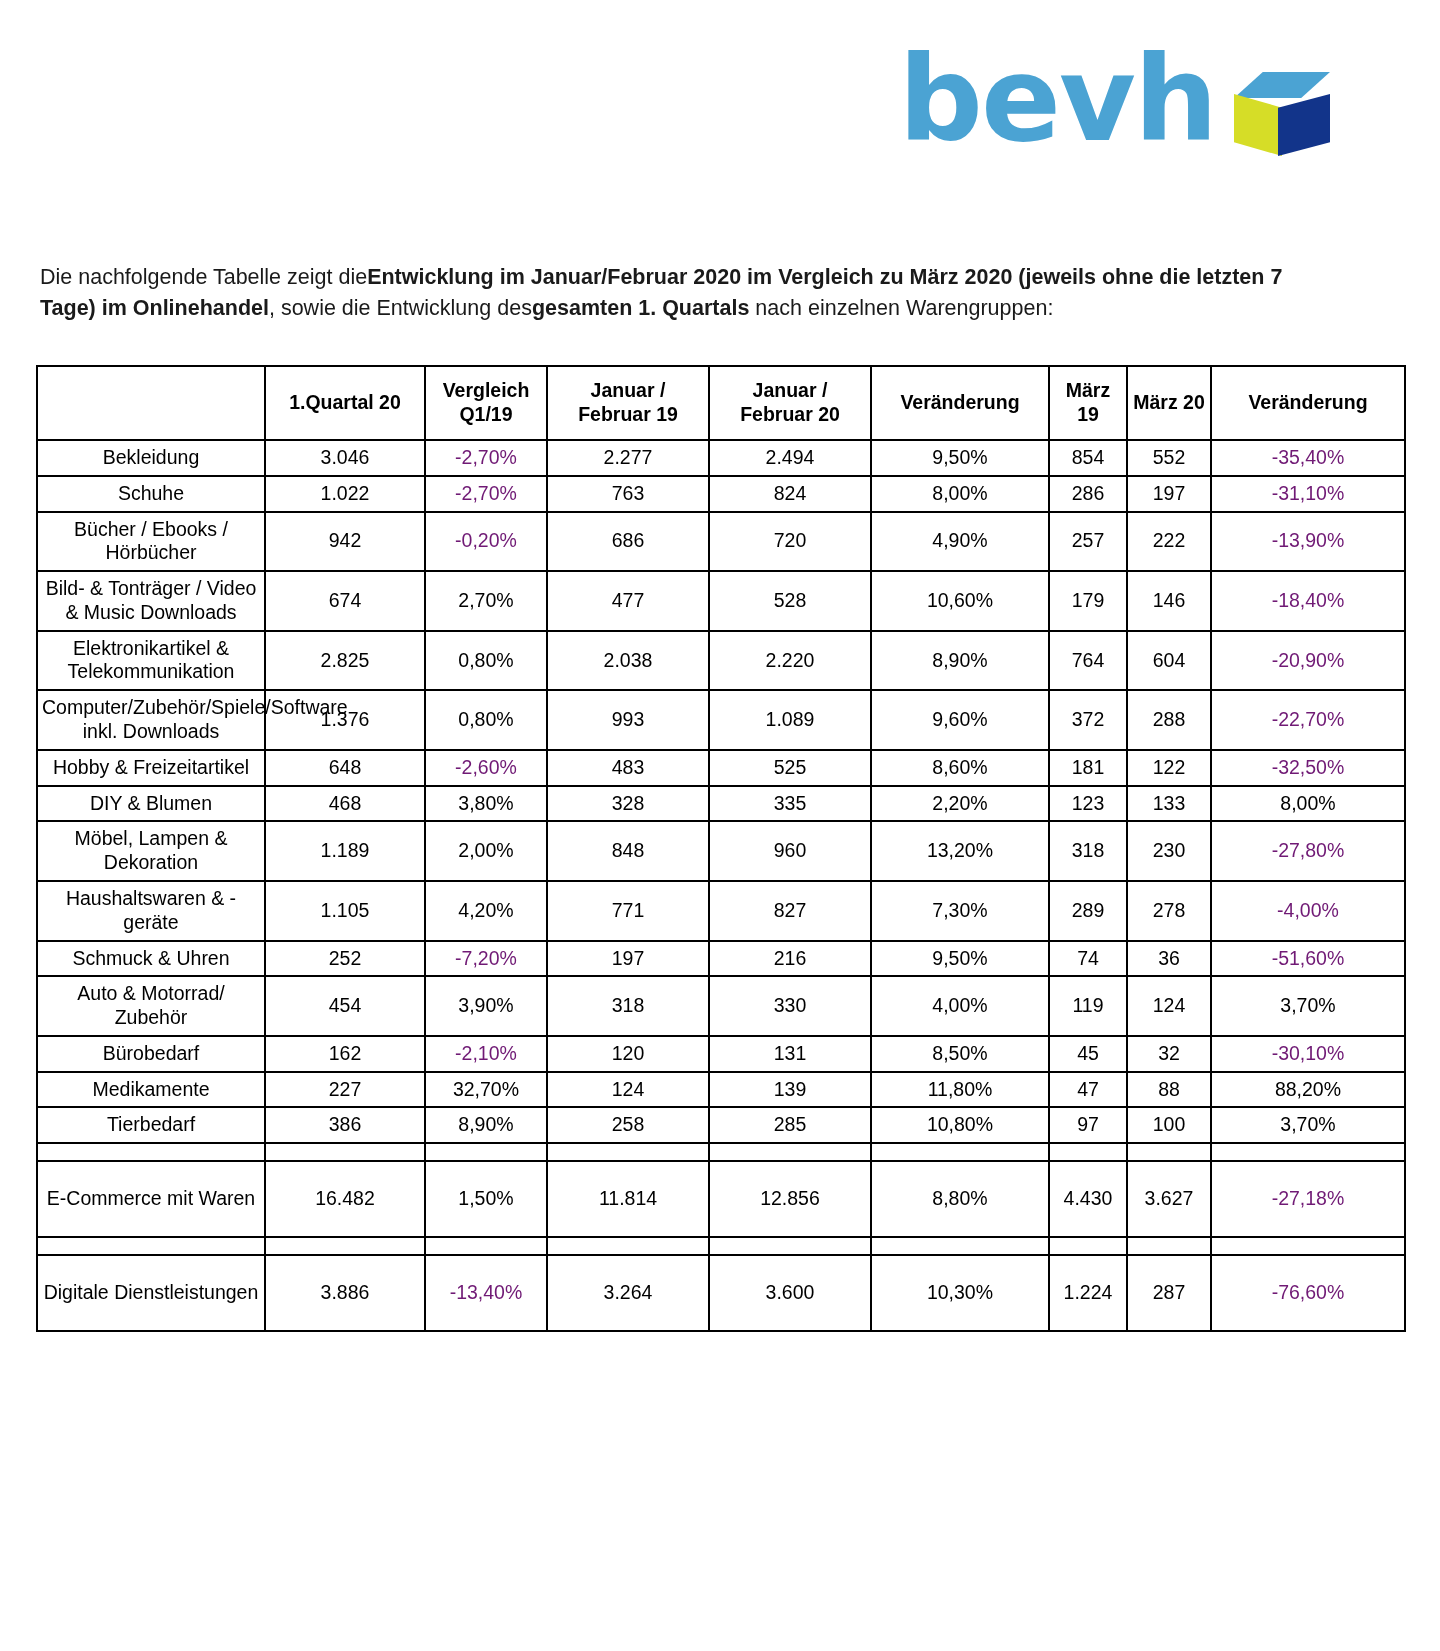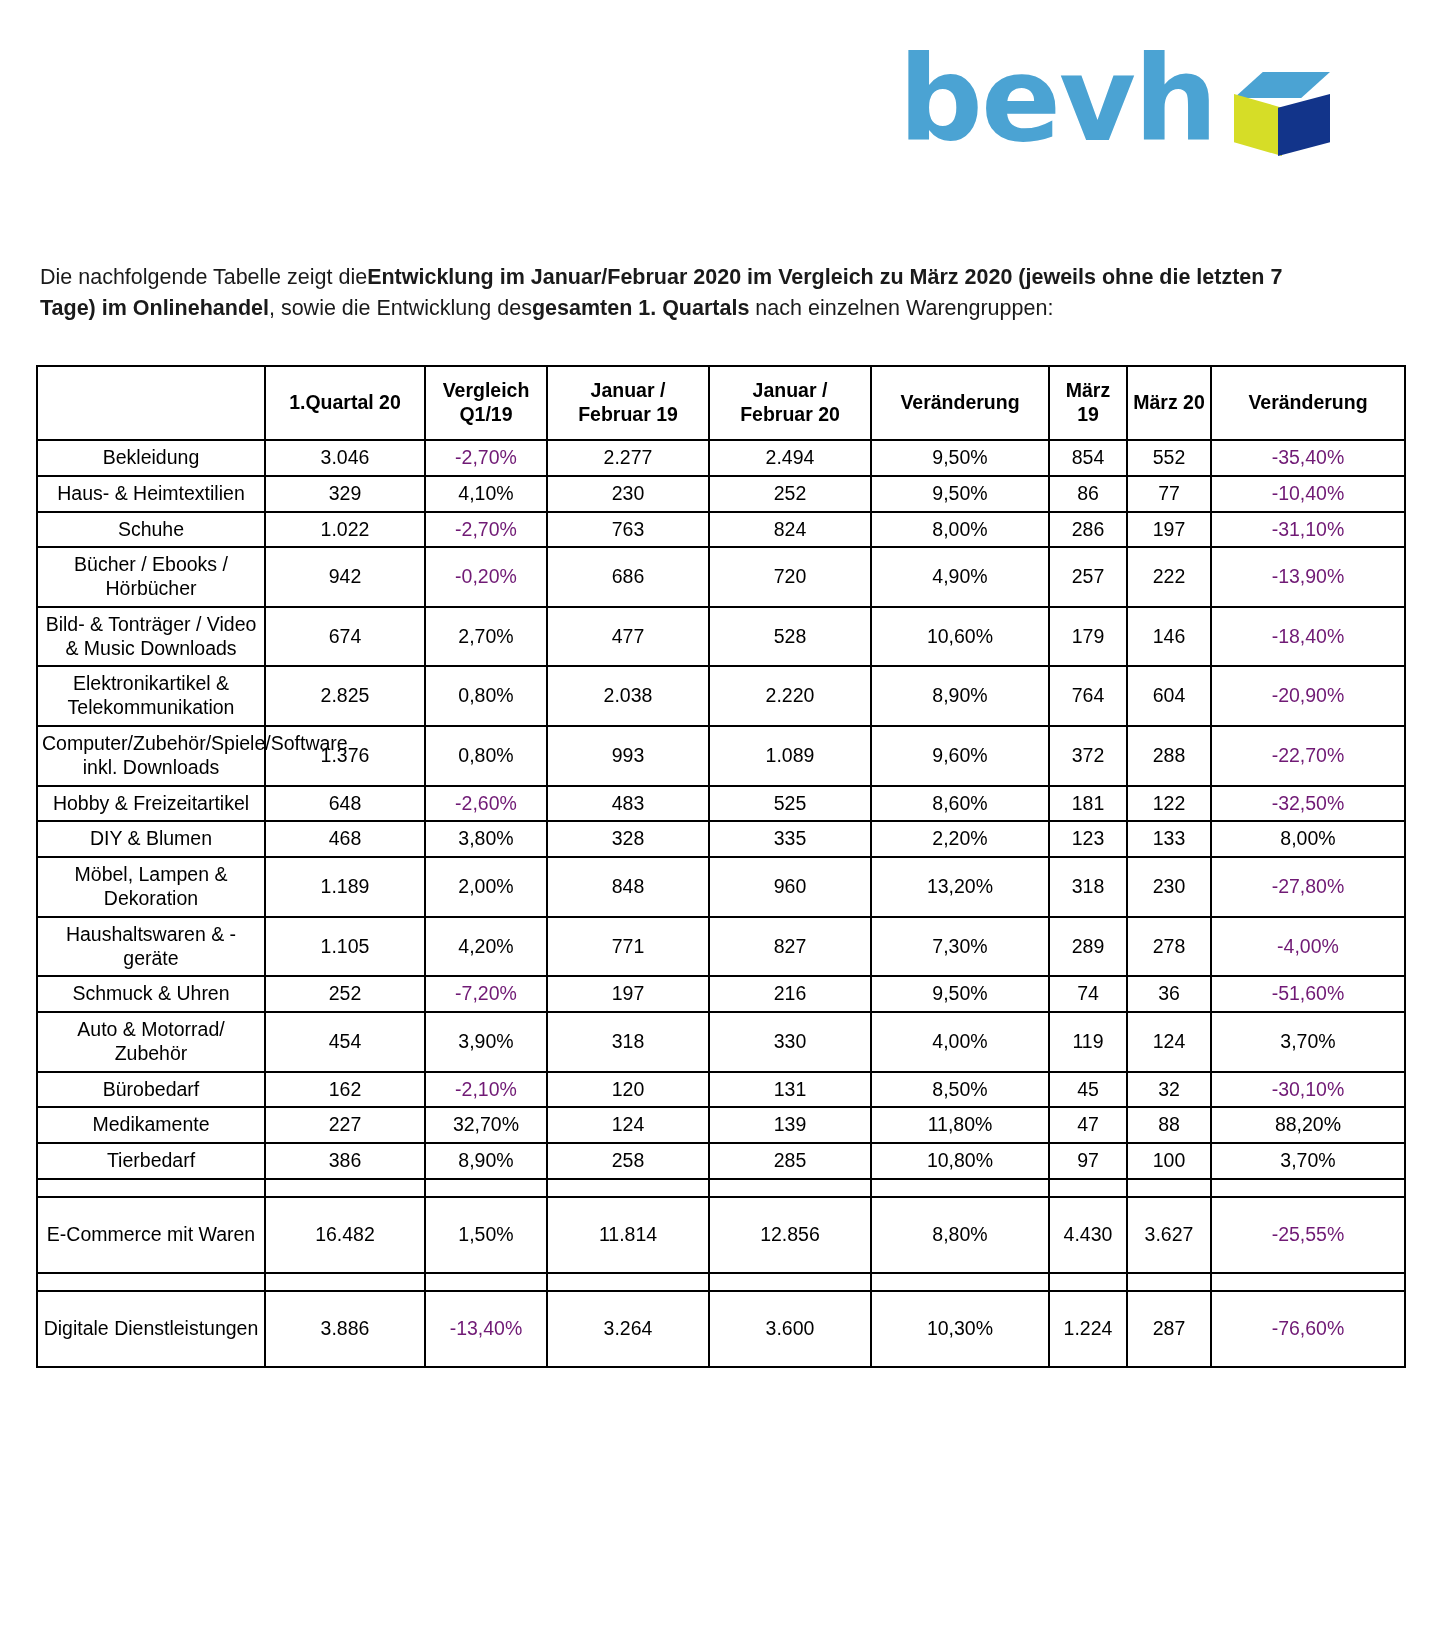--- a/index.html
+++ b/index.html
@@ -180,31 +180,20 @@
             <td class="num">3.046</td>
             <td class="neg">-2,70%</td>
             <td class="num">2.277</td>
             <td class="num">2.494</td>
             <td class="num">9,50%</td>
             <td class="num">854</td>
             <td class="num">552</td>
             <td class="neg">-35,40%</td>
           </tr>
           <tr>
-            <td class="label">Haus- &amp; Heimtextilien</td>
-            <td class="num">329</td>
-            <td class="num">4,10%</td>
-            <td class="num">230</td>
-            <td class="num">252</td>
-            <td class="num">9,50%</td>
-            <td class="num">86</td>
-            <td class="num">77</td>
-            <td class="neg">-10,40%</td>
-          </tr>
-          <tr>
             <td class="label">Schuhe</td>
             <td class="num">1.022</td>
             <td class="neg">-2,70%</td>
             <td class="num">763</td>
             <td class="num">824</td>
             <td class="num">8,00%</td>
             <td class="num">286</td>
             <td class="num">197</td>
             <td class="neg">-31,10%</td>
           </tr>
@@ -364,21 +353,21 @@
           </tr>
           <tr class="tall">
             <td class="label">E-Commerce mit Waren</td>
             <td class="num">16.482</td>
             <td class="num">1,50%</td>
             <td class="num">11.814</td>
             <td class="num">12.856</td>
             <td class="num">8,80%</td>
             <td class="num">4.430</td>
             <td class="num">3.627</td>
-            <td class="neg">-25,55%</td>
+            <td class="neg">-27,18%</td>
           </tr>
           <tr class="spacer">
             <td></td>
             <td></td>
             <td></td>
             <td></td>
             <td></td>
             <td></td>
             <td></td>
             <td></td>

